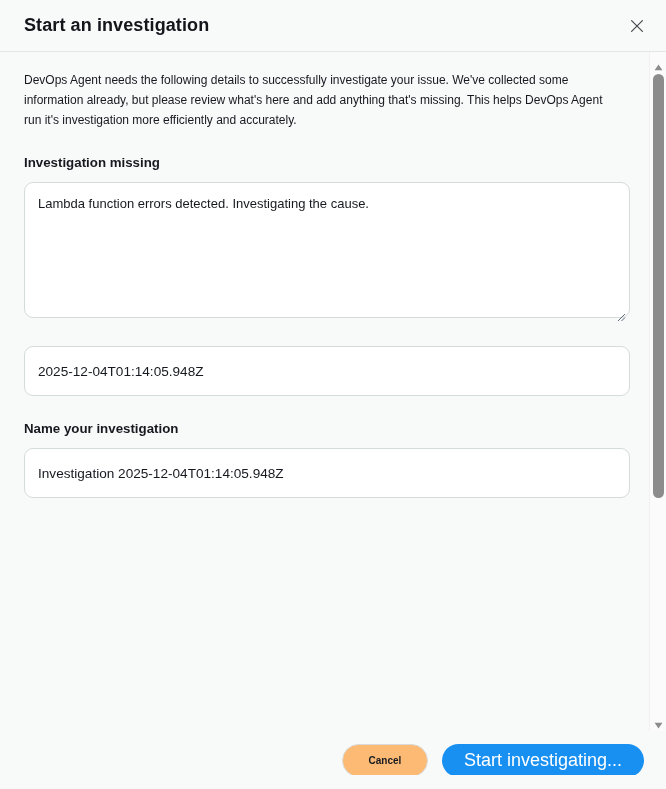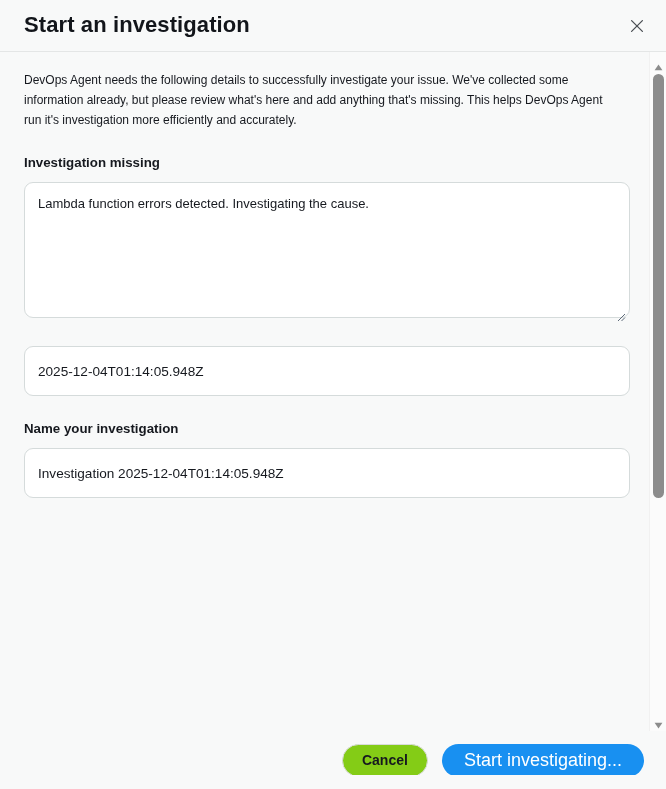--- a/index.html
+++ b/index.html
@@ -30,21 +30,21 @@
     flex: 0 0 52px;
     background: #f8f9f9;
     border-bottom: 1px solid #e4e6e6;
     display: flex;
     align-items: center;
     padding: 0 16px 0 24px;
     box-sizing: border-box;
     position: relative;
   }
   #modal-title {
-    font-size: 22px;
+    font-size: 18px;
     font-weight: 700;
     letter-spacing: 0.1px;
     color: #12151a;
     line-height: 1.2;
   }
   #close-button {
     position: absolute;
     right: 14px;
     top: 50%;
     transform: translateY(-50%);
@@ -189,24 +189,24 @@
     justify-content: flex-end;
     gap: 14px;
     padding: 0 22px 0 24px;
     box-sizing: border-box;
   }
   #cancel-button {
     min-width: 86px;
     height: 33px;
     padding: 0 18px;
     border: 1px solid #d9dbdb;
-    background: #84cc16;
+    background: #fdba74;
     border-radius: 20px;
     font-family: "Liberation Sans", sans-serif;
-    font-size: 14px;
+    font-size: 10px;
     font-weight: 700;
     color: #16191f;
     cursor: pointer;
   }
   #start-button {
     min-width: 150px;
     height: 33px;
     padding: 0 22px;
     border: none;
     background: #1890f1;

